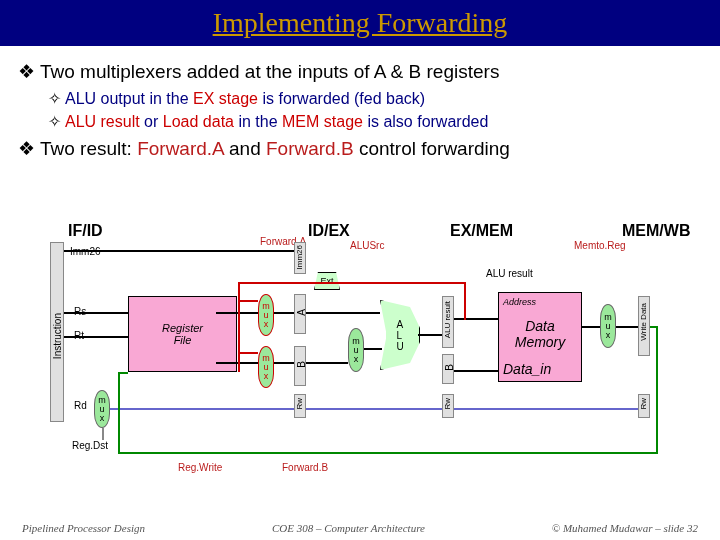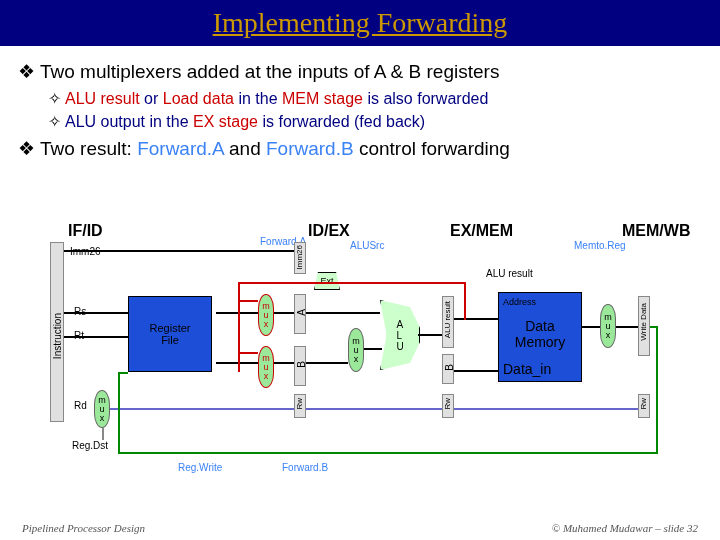--- a/index.html
+++ b/index.html
@@ -4,27 +4,27 @@
 <style>
   * { box-sizing: border-box; margin: 0; padding: 0; }
   body { width: 720px; height: 540px; font-family: Arial, sans-serif; background: #fff; position: relative; overflow: hidden; }
   .titlebar { background: #000080; height: 46px; display: flex; align-items: center; justify-content: center; }
   .titlebar h1 { font-family: "Comic Sans MS", cursive; font-size: 28px; color: #cc9900; text-decoration: underline; font-weight: normal; }
   .bullets { padding: 8px 18px 0 18px; }
   .b1 { font-size: 19px; margin: 6px 0; }
   .b1::before { content: "❖ "; }
   .b2 { font-size: 16px; margin: 4px 0 4px 30px; }
   .b2::before { content: "✧ "; }
-  .black { color: #000; } .navy { color: #000080; } .red { color: #cc0000; } .brown { color: #3b82f6; }
+  .black { color: #000; } .navy { color: #000080; } .red { color: #cc0000; } .brown { color: #b91c1c; }
   .diagram { position: absolute; left: 18px; top: 222px; width: 684px; height: 270px; }
   .lbl { position: absolute; font-size: 16px; font-weight: bold; }
   .lbl.small { font-size: 10px; font-weight: normal; }
   .reg { position: absolute; background: #e0e0e0; border: 1px solid #888; }
   .vtxt { writing-mode: vertical-rl; transform: rotate(180deg); font-size: 10px; text-align: center; }
-  .box { position: absolute; border: 1.5px solid #000; background: #1d4ed8; display: flex; align-items: center; justify-content: center; font-size: 11px; text-align: center; }
+  .box { position: absolute; border: 1.5px solid #000; background: #f9a8d4; display: flex; align-items: center; justify-content: center; font-size: 11px; text-align: center; font-style: italic; }
   .mux { position: absolute; width: 16px; height: 38px; border: 1px solid #666; background: #9be89b; border-radius: 10px / 18px; font-size: 9px; display: flex; flex-direction: column; align-items: center; justify-content: center; line-height: 1; }
   .mux span { display: block; }
   .alu { position: absolute; width: 40px; height: 70px; background: #ccffcc; border: 1.5px solid #000; clip-path: polygon(0 0, 75% 10%, 100% 40%, 100% 60%, 75% 90%, 0 100%, 15% 55%, 15% 45%); display: flex; align-items: center; justify-content: center; font-size: 10px; }
   .trap { position: absolute; width: 26px; height: 18px; background: #ccffcc; border: 1px solid #000; clip-path: polygon(15% 0, 85% 0, 100% 100%, 0 100%); font-size: 9px; display: flex; align-items: center; justify-content: center; }
   
   .w { position: absolute; background: #000; }
   .wr { background: #cc0000; }
   .wg { background: #008800; }
   .wb { background: #6666cc; }
   .footer { position: absolute; bottom: 6px; left: 0; width: 720px; display: flex; justify-content: space-between; padding: 0 22px; font-family: "Comic Sans MS", cursive; font-size: 11px; font-style: italic; color: #555; }
@@ -32,24 +32,24 @@
 </head>
 <body>
 
 <div class="titlebar">
   <h1>Implementing Forwarding</h1>
 </div>
 
 <div class="bullets">
   <p class="b1 black">Two multiplexers added at the inputs of A &amp; B registers</p>
   <p class="b2">
-    <span class="red">ALU result</span><span class="navy"> or </span><span class="red">Load data</span><span class="navy"> in the </span><span class="red">MEM stage</span><span class="navy"> is also forwarded</span>
+    <span class="navy">ALU output in the </span><span class="red">EX stage</span><span class="navy"> is forwarded (fed back)</span>
   </p>
   <p class="b2">
-    <span class="navy">ALU output in the </span><span class="red">EX stage</span><span class="navy"> is forwarded (fed back)</span>
+    <span class="red">ALU result</span><span class="navy"> or </span><span class="red">Load data</span><span class="navy"> in the </span><span class="red">MEM stage</span><span class="navy"> is also forwarded</span>
   </p>
   <p class="b1">
     <span class="black">Two result: </span><span class="brown">Forward.A</span><span class="black"> and </span><span class="brown">Forward.B</span><span class="black"> control forwarding</span>
   </p>
 </div>
 
 <div class="diagram">
 
   <div class="lbl" style="left:50px;top:0">IF/ID</div>
   <div class="lbl" style="left:290px;top:0">ID/EX</div>
@@ -57,21 +57,21 @@
   <div class="lbl" style="left:604px;top:30">MEM/WB</div>
 
   <div class="reg" style="left:32px;top:20px;width:14px;height:180px">
     <div class="vtxt" style="position:absolute;top:70px;left:1px">Instruction</div>
   </div>
   <div class="lbl small" style="left:52px;top:24px">Imm26</div>
   <div class="lbl small" style="left:56px;top:84px">Rs</div>
   <div class="lbl small" style="left:56px;top:108px">Rt</div>
   <div class="lbl small" style="left:56px;top:178px">Rd</div>
 
-  <div class="box" style="left:110px;top:74px;width:84px;height:76px;white-space:pre">Register
+  <div class="box" style="left:110px;top:74px;width:109px;height:76px;white-space:pre">Register
 File</div>
 
   <div class="mux" style="left:76px;top:168px">
       <span>m</span>
       <span>u</span>
       <span>x</span>
     </div>
   <div class="lbl small" style="left:54px;top:218px">Reg.Dst</div>
 
   <div class="mux" style="left:240px;top:72px;height:42px;border-color:#cc0000;color:#cc0000">
@@ -179,14 +179,15 @@
   <div class="w wg" style="left:638px;top:104px;width:1.5px;height:127px"></div>
   <div class="w wg" style="left:632px;top:104px;width:8px;height:1.5px"></div>
   <div class="w wg" style="left:100px;top:150px;width:1.5px;height:81px"></div>
   <div class="w wg" style="left:100px;top:150px;width:10px;height:1.5px"></div>
 
   <div class="w" style="left:84px;top:206px;width:1.5px;height:12px;background:#888"></div>
 </div>
 
 <div class="footer">
   <span>Pipelined Processor Design</span>
+  <span>COE 308 – Computer Architecture</span>
   <span>© Muhamed Mudawar – slide 32</span>
 </div>
 
 </body></html>

